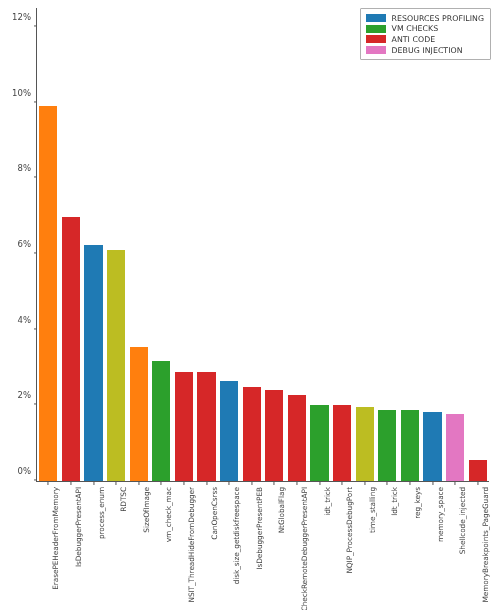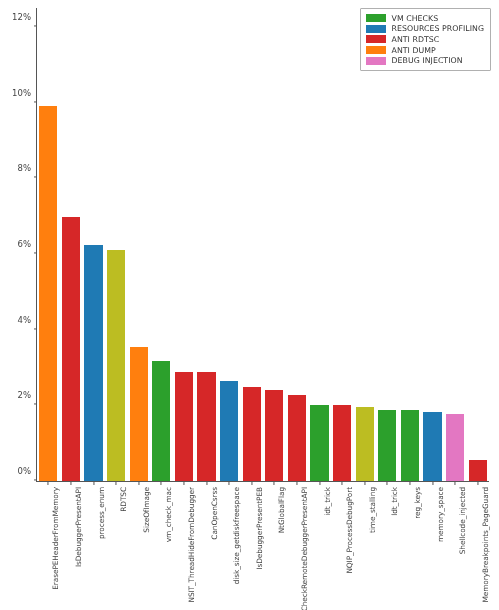--- a/index.html
+++ b/index.html
@@ -200,34 +200,30 @@
         <div class="xlabel" style="left: 398.5px;">memory_space</div>
         <div class="xtick-mark" style="left: 418.1px;"></div>
         <div class="xlabel" style="left: 421.1px;">Shellcode_injected</div>
         <div class="xtick-mark" style="left: 440.7px;"></div>
         <div class="xlabel" style="left: 443.7px;">MemoryBreakpoints_PageGuard</div>
       </div>
   </div>
 
   <div id="legend">
       <div class="legend-row">
+        <span class="legend-swatch" style="background: rgb(31, 122, 180);"></span>
+        <span class="legend-label">RESOURCES PROFILING</span>
+      </div>
+      <div class="legend-row">
         <span class="legend-swatch" style="background: rgb(44, 160, 44);"></span>
         <span class="legend-label">VM CHECKS</span>
       </div>
       <div class="legend-row">
-        <span class="legend-swatch" style="background: rgb(31, 122, 180);"></span>
-        <span class="legend-label">RESOURCES PROFILING</span>
-      </div>
-      <div class="legend-row">
         <span class="legend-swatch" style="background: rgb(214, 39, 40);"></span>
-        <span class="legend-label">ANTI RDTSC</span>
-      </div>
-      <div class="legend-row">
-        <span class="legend-swatch" style="background: rgb(255, 127, 14);"></span>
-        <span class="legend-label">ANTI DUMP</span>
+        <span class="legend-label">ANTI CODE</span>
       </div>
       <div class="legend-row">
         <span class="legend-swatch" style="background: rgb(227, 119, 194);"></span>
         <span class="legend-label">DEBUG INJECTION</span>
       </div>
     </div>
 
 </div>
 
 </body></html>

